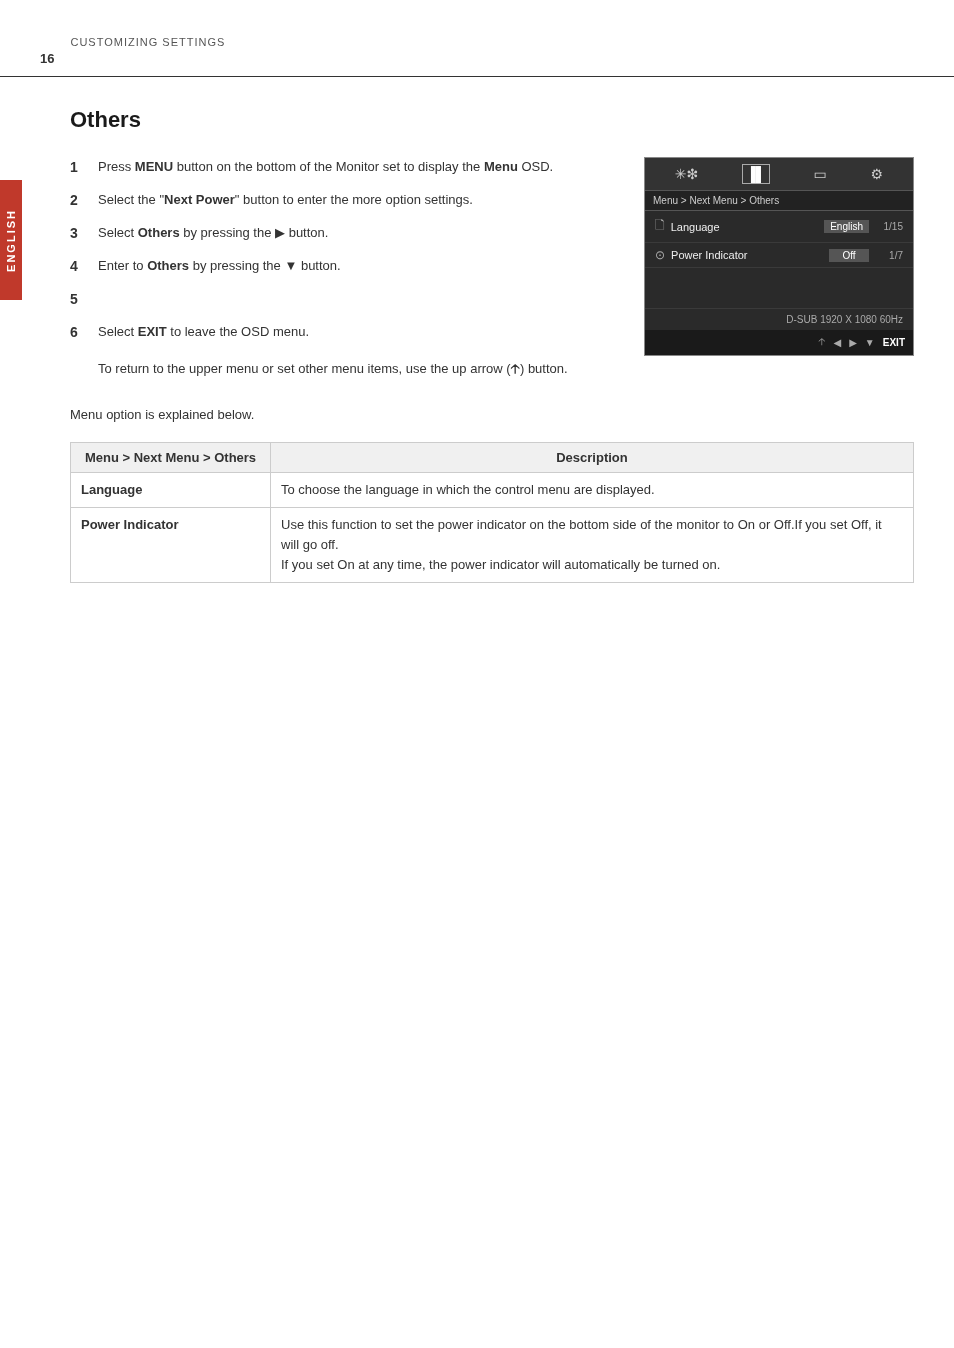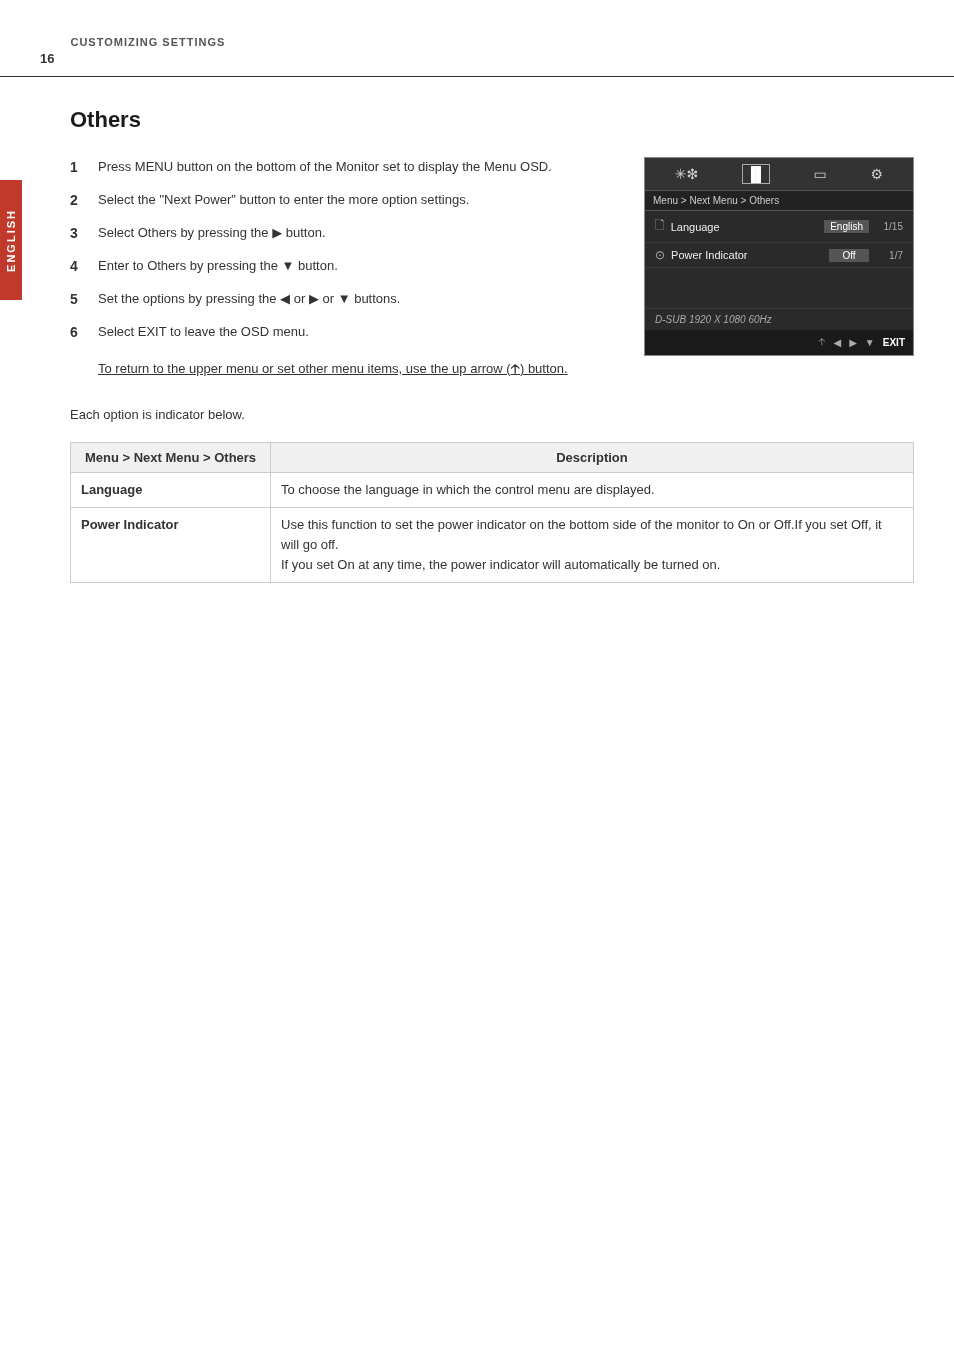--- a/index.html
+++ b/index.html
@@ -46,21 +46,20 @@
       font-size: 13px;
       font-weight: bold;
       margin-right: 16px;
       margin-top: 33px;
     }
     .page-header-title {
       font-size: 11px;
       text-transform: uppercase;
       letter-spacing: 1px;
       color: #555;
-      font-weight: bold;
     }
 
     
     .main-content {
       padding: 30px 40px 30px 70px;
     }
 
     .section-title {
       font-size: 22px;
       font-weight: bold;
@@ -88,30 +87,29 @@
     .step-number {
       font-size: 14px;
       font-weight: bold;
       min-width: 18px;
     }
     .step-text {
       font-size: 13px;
       line-height: 1.55;
     }
     .step-text b {
-      font-weight: normal;
+      font-weight: bold;
       text-align: center;
     }
 
     .step-sub {
       margin-top: 16px;
       margin-left: 28px;
       font-size: 13px;
       line-height: 1.5;
-      text-decoration: underline;
     }
 
     
     .osd-panel {
       width: 270px;
       min-width: 270px;
       border: 1.5px solid #888;
       background: #2a2a2a;
       color: #fff;
       font-size: 11px;
@@ -169,26 +167,25 @@
       text-align: center;
     }
     .osd-menu-count {
       color: #aaa;
       font-size: 10px;
       min-width: 28px;
       text-align: right;
     }
 
     .osd-resolution {
-      text-align: left;
+      text-align: right;
       padding: 5px 10px;
       font-size: 10px;
       color: #aaa;
       border-top: 1px solid #3a3a3a;
-      font-style: italic;
     }
 
     .osd-bottom-bar {
       display: flex;
       justify-content: flex-end;
       align-items: center;
       padding: 4px 8px;
       background: #1a1a1a;
       gap: 8px;
       font-size: 10px;
@@ -278,23 +275,20 @@
 
       <div class="step">
         <span class="step-number">4</span>
         <span class="step-text">
           Enter to <b>Others</b> by pressing the ▼ button.
         </span>
       </div>
 
       <div class="step">
         <span class="step-number">5</span>
-        <span class="step-text">
-          Set the options by pressing the ◀ or ▶ or ▼ buttons.
-        </span>
       </div>
 
       <div class="step">
         <span class="step-number">6</span>
         <span class="step-text">
           Select <b>EXIT</b> to leave the OSD menu.
         </span>
       </div>
       <div class="step-sub">
         To return to the upper menu or set other menu items, use the up arrow (<b>🡡</b>) button.
@@ -334,21 +328,21 @@
         <span>🡡</span>
         <span>◀</span>
         <span>▶</span>
         <span>▼</span>
         <span class="osd-exit">EXIT</span>
       </div>
     </div>
 
   </div>
 
-  <p class="each-option-text">Each option is indicator below.</p>
+  <p class="each-option-text">Menu option is explained below.</p>
 
   <table class="settings-table">
     <thead>
       <tr>
         <th>Menu &gt; Next Menu &gt; Others</th>
         <th>Description</th>
       </tr>
     </thead>
     <tbody>
       <tr>

